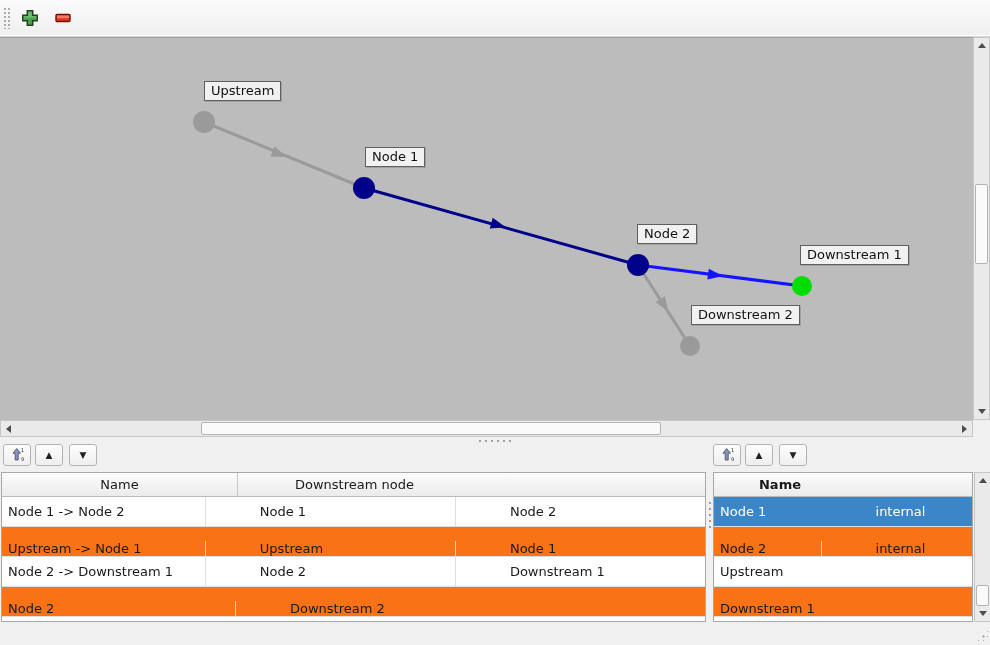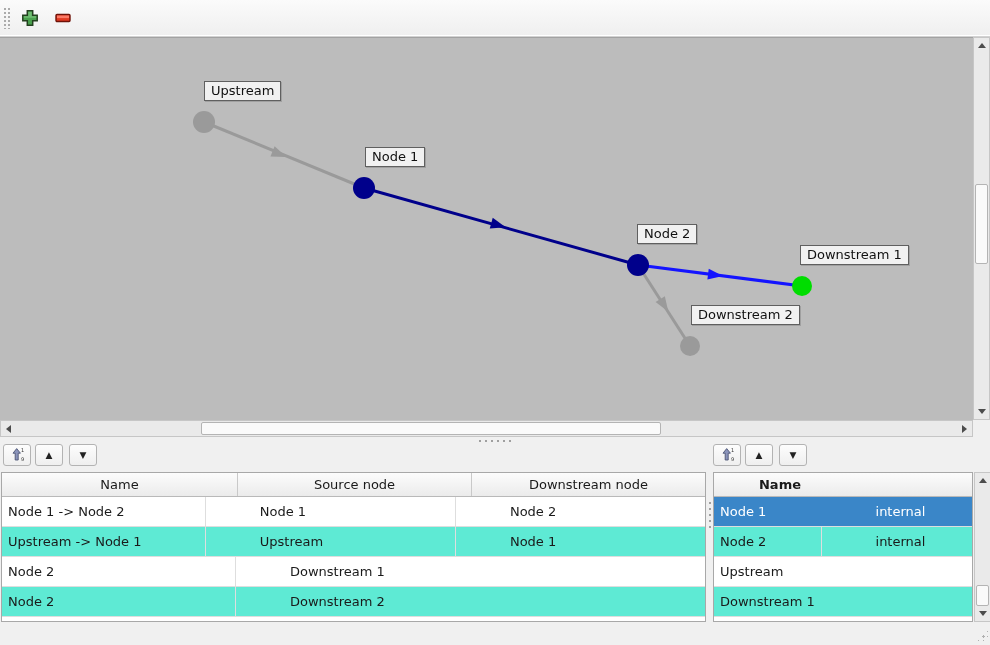--- a/index.html
+++ b/index.html
@@ -54,21 +54,21 @@
             justify-content:center;box-sizing:border-box;font-size:9px;color:#222;}
 
   
   .tbl{position:absolute;top:472px;background:#ffffff;border:1px solid #a8a8a8;box-sizing:border-box;}
   .thead{display:flex;height:23px;background:linear-gradient(#fcfcfc,#ebebeb);
          border-bottom:1px solid #b9b9b9;}
   .th{display:flex;align-items:center;justify-content:center;font-size:13px;
       border-right:1px solid #c9c9c9;box-sizing:border-box;height:23px;}
   .th:last-child{border-right:none;}
   .trow{display:flex;height:29px;border-bottom:1px solid #dedede;background:#ffffff;gap:48px;}
-  .trow.alt{background:#5eead4;}
+  .trow.alt{background:#f97316;align-items:flex-end;}
   .trow.selected{background:var(--selection,#3a86c8);color:#ffffff;}
   .td{display:flex;align-items:center;padding-left:6px;font-size:13px;
       border-right:1px solid #dedede;box-sizing:border-box;overflow:hidden;white-space:nowrap;}
   .td:last-child{border-right:none;}
   .trow.selected .td{border-right-color:#3a86c8;}
   .tbl-left{left:1px;width:705px;height:150px;}
   .tbl-left .c1{width:236px;} .tbl-left .c2{width:234px;} .tbl-left .c3{width:233px;}
   .tbl-right{left:713px;width:260px;height:150px;}
   .tbl-right .c1{width:132px;} .tbl-right .c2{width:126px;}
   .tbl-right .th{font-weight:bold;}
@@ -182,34 +182,34 @@
   <div class="mini-btn" style="left:745px;">
     <span>▲</span>
   </div>
   <div class="mini-btn" style="left:779px;">
     <span>▼</span>
   </div>
 
   <div class="tbl tbl-left">
     <div class="thead">
       <div class="th c1">Name</div>
-      <div class="th c2">Source node</div>
       <div class="th c3">Downstream node</div>
     </div>
     <div class="trow">
       <div class="td c1">Node 1 -&gt; Node 2</div>
       <div class="td c2">Node 1</div>
       <div class="td c3">Node 2</div>
     </div>
     <div class="trow alt">
       <div class="td c1">Upstream -&gt; Node 1</div>
       <div class="td c2">Upstream</div>
       <div class="td c3">Node 1</div>
     </div>
     <div class="trow">
+      <div class="td c1">Node 2 -&gt; Downstream 1</div>
       <div class="td c2">Node 2</div>
       <div class="td c3">Downstream 1</div>
     </div>
     <div class="trow alt">
       <div class="td c2">Node 2</div>
       <div class="td c3">Downstream 2</div>
     </div>
   </div>
 
   <div class="split-v">

